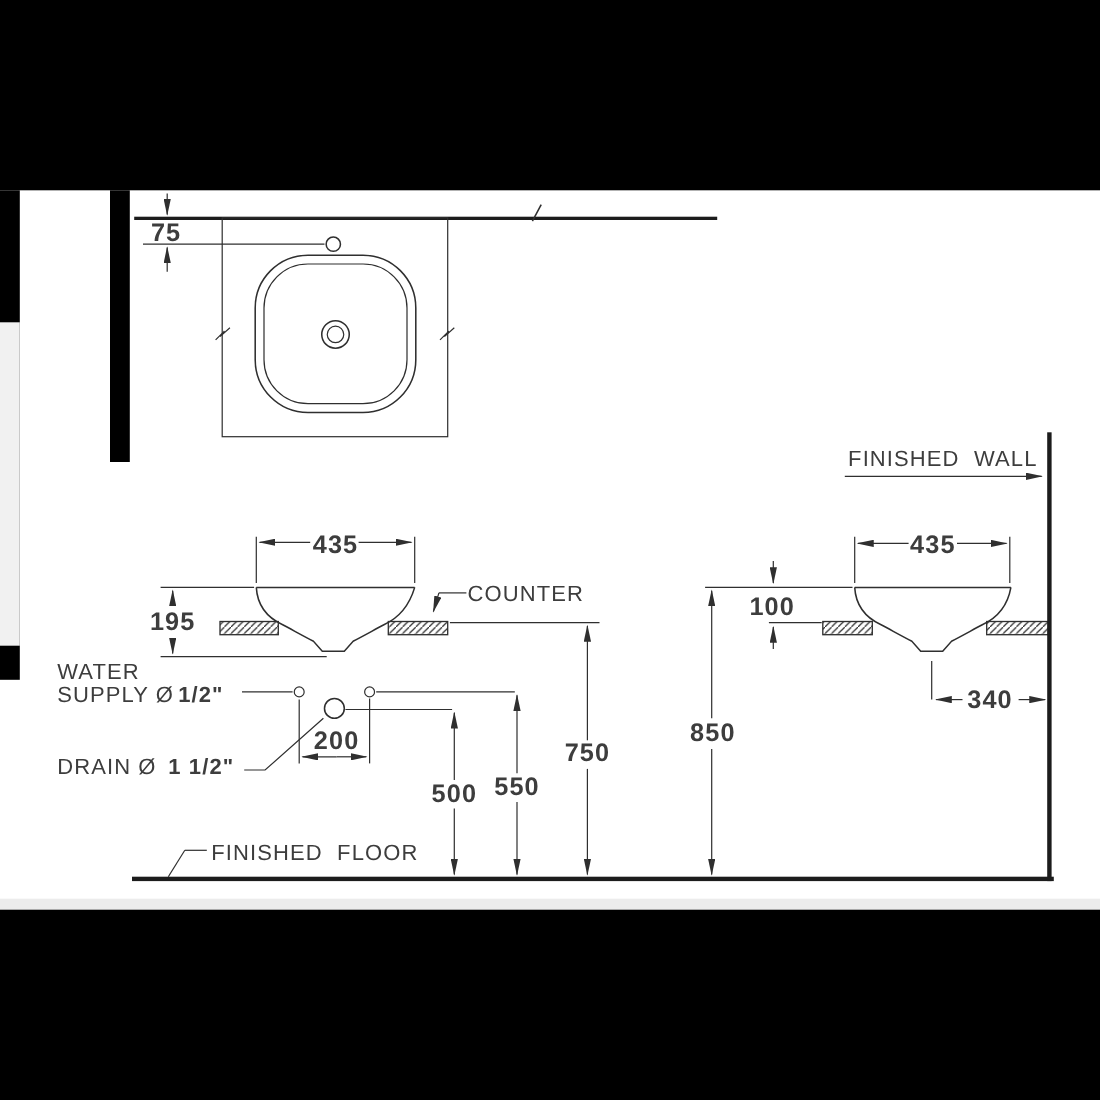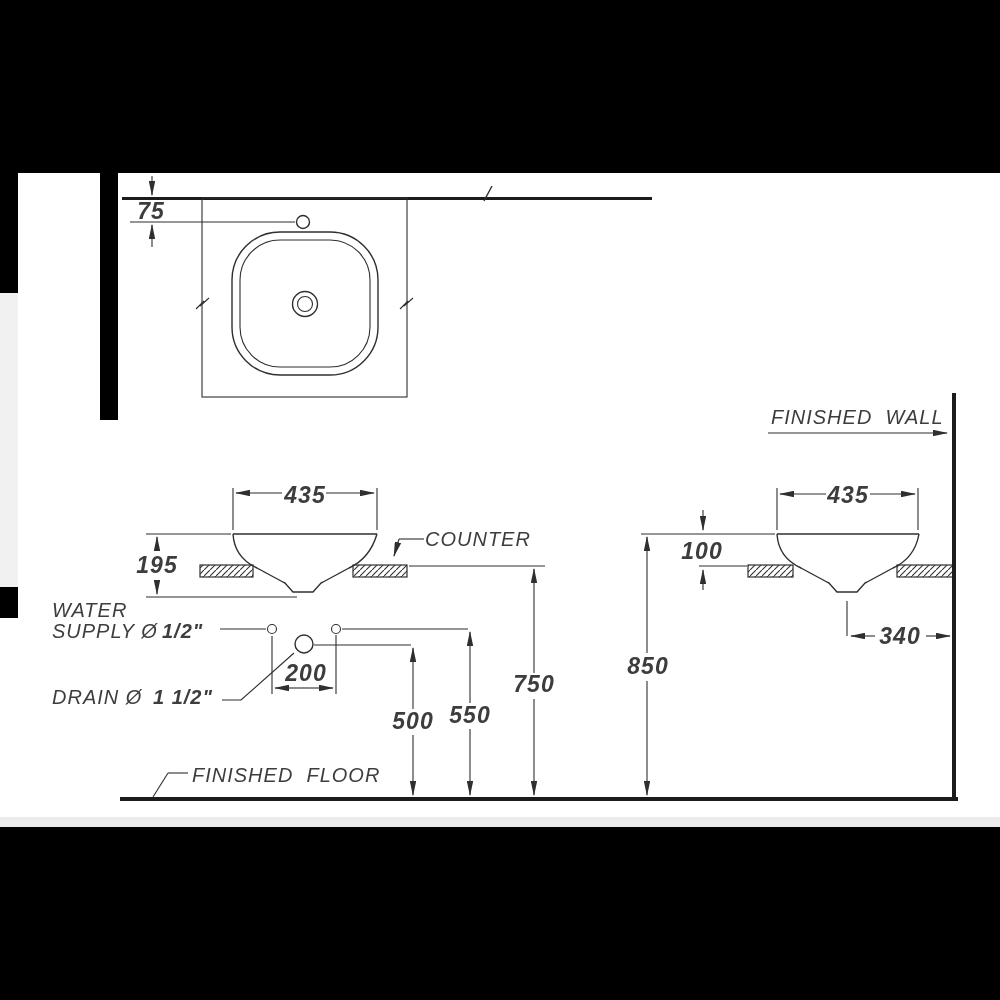--- a/index.html
+++ b/index.html
@@ -1,17 +1,17 @@
 <!DOCTYPE html>
 <html><head>
 <meta charset="utf-8">
 <style>
   html,body{margin:0;padding:0;background:#ffffff;}
   .stage{position:relative;width:1000px;height:1000px;background:#ffffff;overflow:hidden;
-         font-family:"Liberation Sans", sans-serif;font-style:italic;}
+         font-family:"Liberation Sans", sans-serif;}
   svg text{white-space:pre;fill:#3d3d3d;}
   .dim{font-size:23px;font-weight:700;letter-spacing:1px;text-anchor:middle;}
   .lbl{font-size:20px;font-weight:400;letter-spacing:1px;}
   .lblb{font-size:20px;font-weight:700;letter-spacing:1px;}
   .ln{stroke:#2f2f2f;stroke-width:1.4;fill:none;}
   .lnthin{stroke:#2f2f2f;stroke-width:1.1;fill:none;}
   .solid{fill:#1c1c1c;stroke:none;}
   .hatchrect{fill:url(#hatch);stroke:#2f2f2f;stroke-width:1.2;}
 </style>
 </head>

